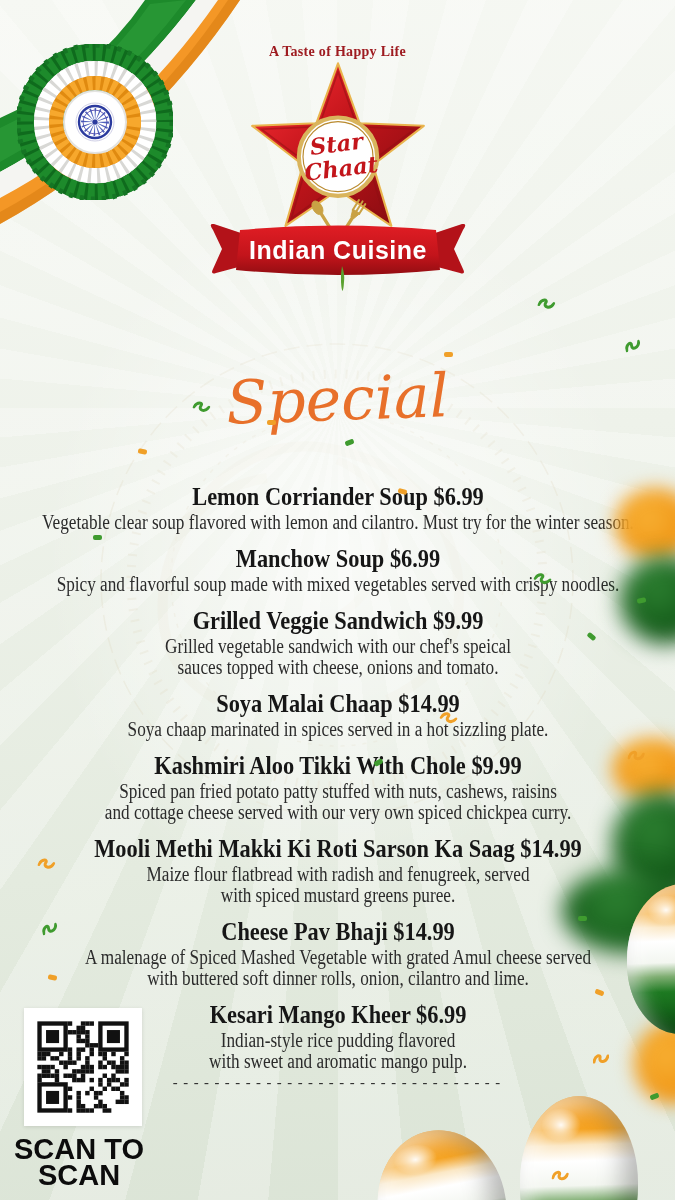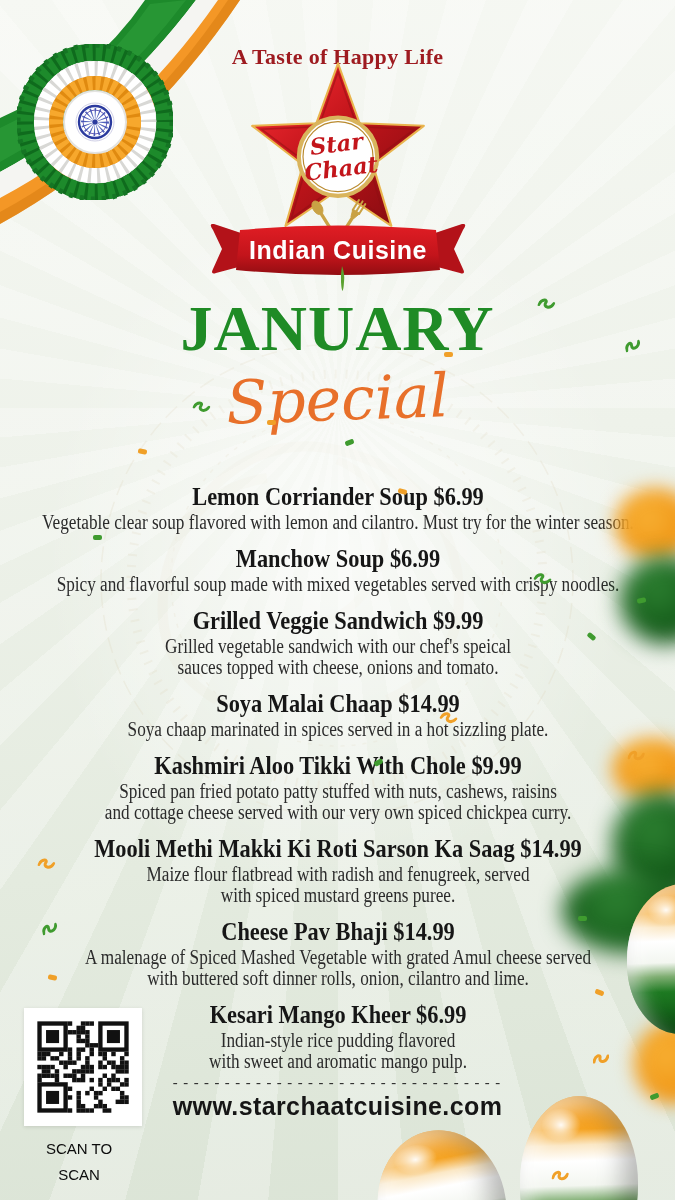--- a/index.html
+++ b/index.html
@@ -11,21 +11,21 @@
     opacity:.38;pointer-events:none;}
   .glow{position:absolute;inset:0;background:radial-gradient(ellipse 420px 520px at 50% 46%,rgba(255,255,255,.7),rgba(255,255,255,0) 70%);pointer-events:none;}
   .mandala{position:absolute;left:57px;top:300px;opacity:.5;pointer-events:none;}
 
   
   .ribbon-tl{position:absolute;left:0;top:0;}
   .rosette{position:absolute;left:17px;top:44px;width:156px;height:156px;}
   .rosette svg{display:block;}
 
   .tagline{position:absolute;top:44px;left:0;width:100%;text-align:center;
-    font-weight:bold;font-size:22px;color:var(--tagline-red,#9e1b20);letter-spacing:.3px;}
+    font-weight:bold;font-size:14px;color:var(--tagline-red,#9e1b20);letter-spacing:.3px;}
 
   .logo-star{position:absolute;top:60px;left:50%;margin-left:-100px;}
   .logo-banner{position:absolute;top:218px;left:50%;margin-left:-128px;}
   .logo-drip{position:absolute;top:266px;left:338px;}
 
   .month{position:absolute;top:292px;left:0;width:100%;text-align:center;
     font-family:"Liberation Serif",serif;font-weight:bold;font-size:64px;line-height:74px;
     color:var(--month-green,#1f8b25);letter-spacing:1px;}
   .special{position:absolute;top:360px;left:0;width:100%;text-align:center;
     font-family:"DejaVu Serif",serif;font-style:italic;font-size:60px;line-height:78px;
@@ -37,21 +37,21 @@
   .item-heading{font-weight:bold;font-size:26px;line-height:28px;color:#161616;}
   .item-desc{font-size:20px;line-height:21px;color:#2b2b2b;margin-top:1px;}
 
   .divider{position:absolute;top:1076px;left:0;width:100%;text-align:center;
     font-family:"Liberation Mono",monospace;font-size:14px;letter-spacing:2px;color:#333;}
   .website{position:absolute;top:1092px;left:0;width:100%;text-align:center;
     font-family:"Liberation Sans",sans-serif;font-weight:bold;font-size:25px;letter-spacing:.4px;color:#161616;}
 
   .qr-box{position:absolute;left:24px;top:1008px;width:100px;height:100px;background:#fff;padding:9px;box-shadow:0 1px 4px rgba(0,0,0,.12);}
   .qr-label{position:absolute;left:14px;top:1136px;width:130px;text-align:center;
-    font-family:"Liberation Sans",sans-serif;font-weight:normal;font-size:15px;line-height:26px;color:#0c0c0c;}
+    font-family:"Liberation Sans",sans-serif;font-weight:bold;font-size:29px;line-height:26px;color:#0c0c0c;}
 
   
   .balloon{position:absolute;border-radius:50% 50% 47% 47%;
     background:linear-gradient(178deg,#ef920f 0%,var(--balloon-orange,#f5a21f) 20%,#fbe8c6 29%,#ffffff 38%,#f3f6f0 52%,#7fae72 61%,var(--balloon-green,#1e7a22) 71%,#0d5a14 96%);
     box-shadow:inset -14px -12px 26px rgba(0,0,0,.28),inset 10px 12px 20px rgba(255,255,255,.55);}
   .balloon::after{content:"";position:absolute;left:18%;top:7%;width:34%;height:20%;
     background:radial-gradient(ellipse,rgba(255,255,255,.95),rgba(255,255,255,0) 70%);border-radius:50%;}
   .blob{position:absolute;border-radius:50%;pointer-events:none;}
   .blob.orange{background:radial-gradient(circle at 40% 40%,#f8b135,#ef9311 70%);filter:blur(9px);}
   .blob.green{background:radial-gradient(circle at 40% 35%,#2f8433,#0d5113 70%);filter:blur(11px);}
@@ -149,21 +149,20 @@
     <path d="M222 16 L252 6 Q258 5 253 12 L244 31 L253 51 Q256 57 250 55 L220 47 Z" fill="#b31219"></path>
     <path d="M34 16 L40 24 L34 30 Z" fill="#6f080c"></path>
     <path d="M222 16 L216 24 L222 30 Z" fill="#6f080c"></path>
     <path d="M30 12 Q128 3 226 12 L230 52 Q128 62 26 52 Z" fill="url(#bandg)"></path>
     <text x="128" y="41" text-anchor="middle" font-family="Liberation Sans, sans-serif" font-weight="bold" font-size="25" fill="#ffffff" letter-spacing=".5">Indian Cuisine</text>
   </svg>
   <svg class="logo-drip" width="10" height="26" viewBox="0 0 10 26">
     <path d="M4 0 Q7 8 6 16 Q5.5 24 4.5 25 Q3.5 24 3 16 Q2.5 8 4 0" fill="#5aa12f"></path>
   </svg>
 
-  <div class="month">JANUARY</div>
   <div class="special">Special</div>
 
   <div class="menu-flow" id="menu-items">
       <div class="menu-item">
         <div class="item-heading"><span>Lemon Corriander Soup</span><span> $6.99</span></div>
         <div class="item-desc">Vegetable clear soup flavored with lemon and cilantro. Must try for the winter season.</div>
       </div>
       <div class="menu-item">
         <div class="item-heading"><span>Manchow Soup</span><span> $6.99</span></div>
         <div class="item-desc">Spicy and flavorful soup made with mixed vegetables served with crispy noodles.</div>
@@ -188,21 +187,20 @@
         <div class="item-heading"><span>Cheese Pav Bhaji</span><span> $14.99</span></div>
         <div class="item-desc">A malenage of Spiced Mashed Vegetable with grated Amul cheese served<br>with buttered soft dinner rolls, onion, cilantro and lime.</div>
       </div>
       <div class="menu-item">
         <div class="item-heading"><span>Kesari Mango Kheer</span><span> $6.99</span></div>
         <div class="item-desc">Indian-style rice pudding flavored<br>with sweet and aromatic mango pulp.</div>
       </div>
     </div>
 
   <div class="divider">--------------------------------</div>
-  <div class="website">www.starchaatcuisine.com</div>
 
   <div class="qr-box">
     <svg id="qr" width="100" height="100" viewBox="0 0 100 100">
         <rect x="4.3478260869565215" y="4.3478260869565215" width="30.43478260869565" height="30.43478260869565" fill="#111"></rect>
         <rect x="8.695652173913043" y="8.695652173913043" width="21.73913043478261" height="21.73913043478261" fill="#fff"></rect>
         <rect x="13.043478260869565" y="13.043478260869565" width="13.043478260869565" height="13.043478260869565" fill="#111"></rect>
         <rect x="65.21739130434783" y="4.3478260869565215" width="30.43478260869565" height="30.43478260869565" fill="#111"></rect>
         <rect x="69.56521739130434" y="8.695652173913043" width="21.73913043478261" height="21.73913043478261" fill="#fff"></rect>
         <rect x="73.91304347826086" y="13.043478260869565" width="13.043478260869565" height="13.043478260869565" fill="#111"></rect>
         <rect x="4.3478260869565215" y="65.21739130434783" width="30.43478260869565" height="30.43478260869565" fill="#111"></rect>

